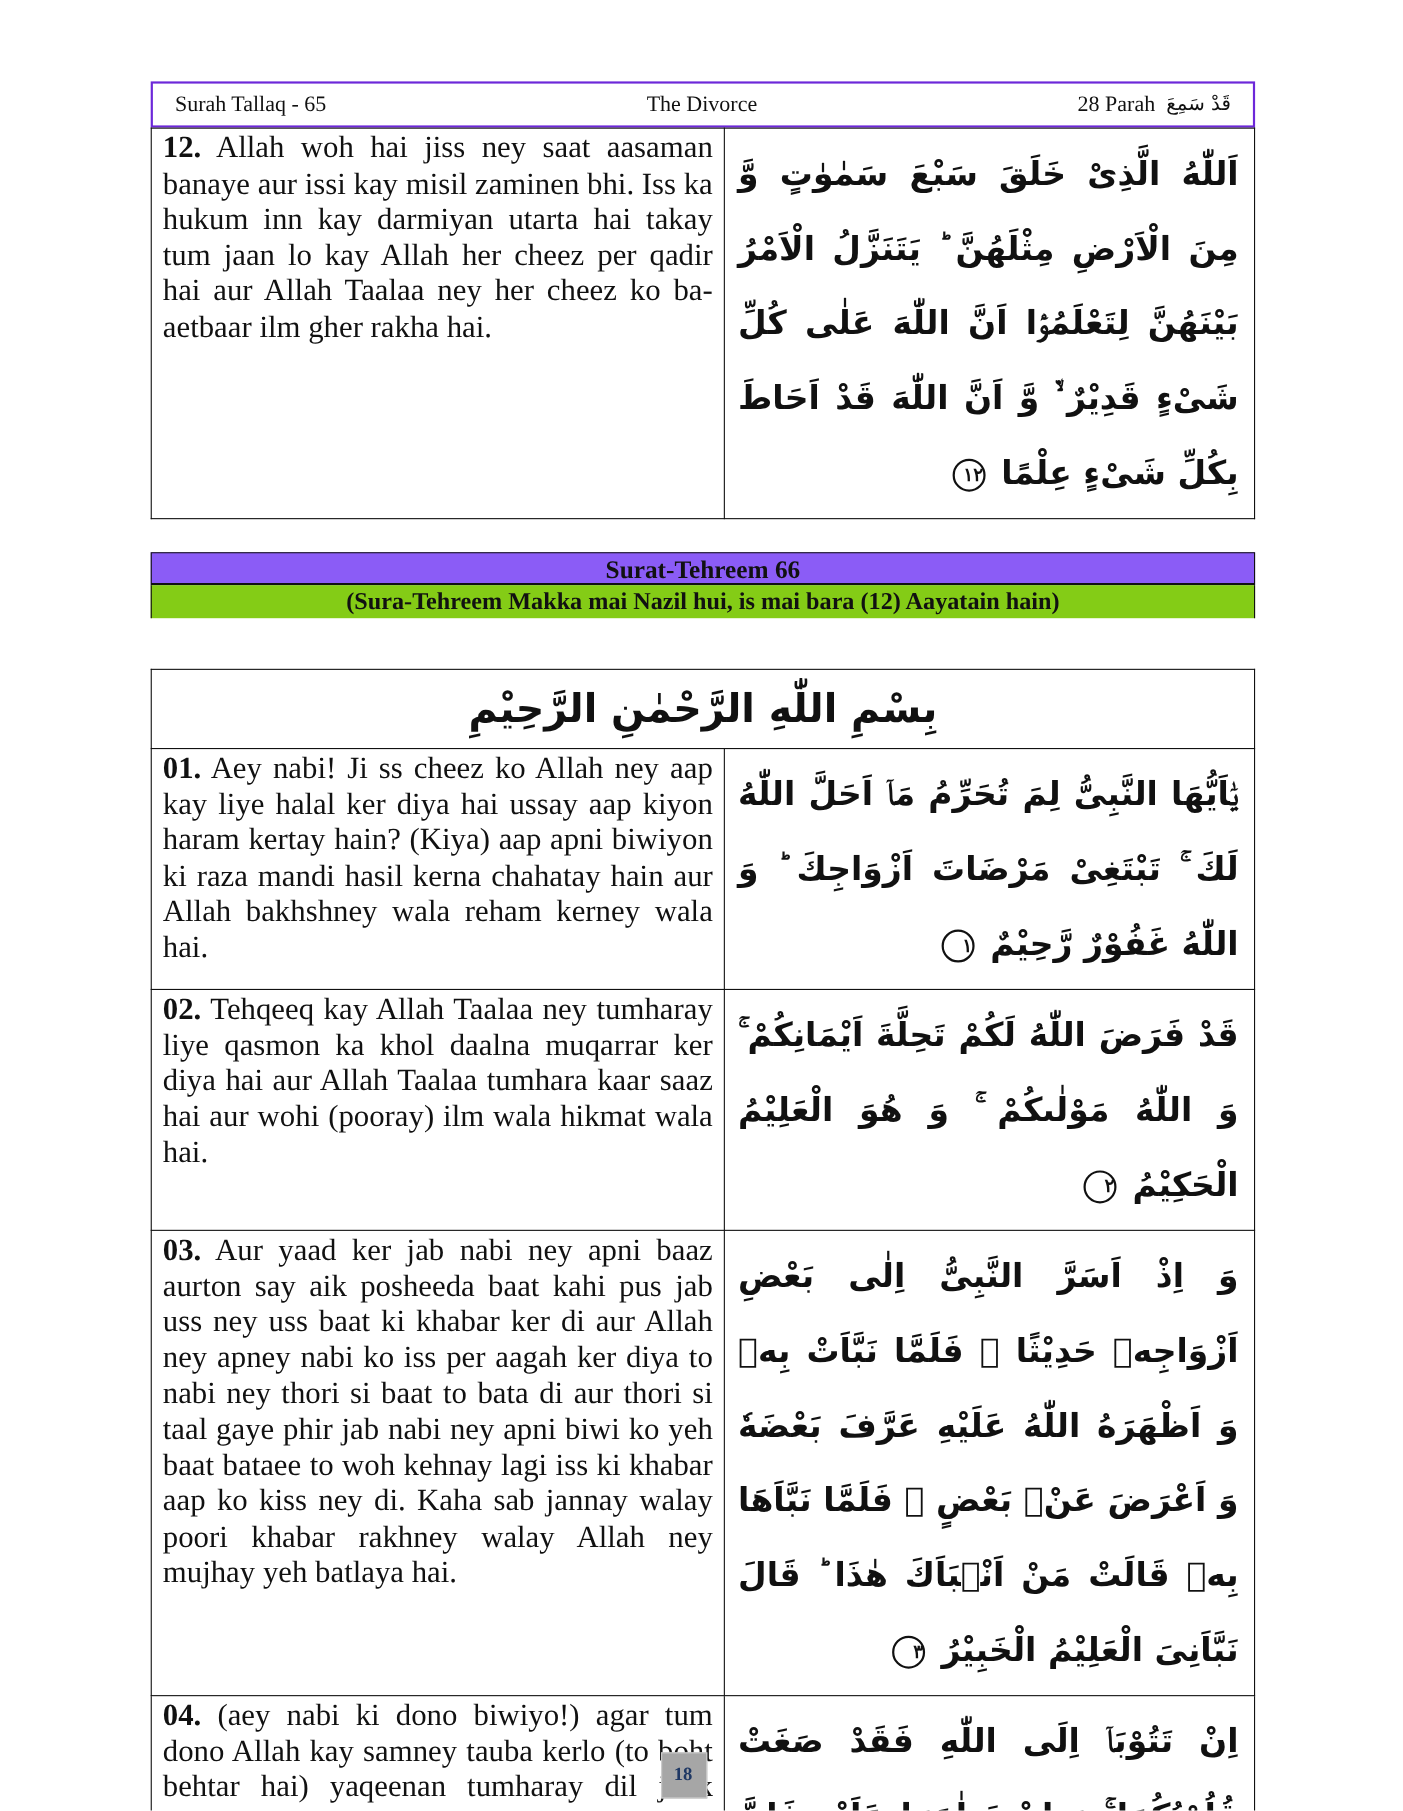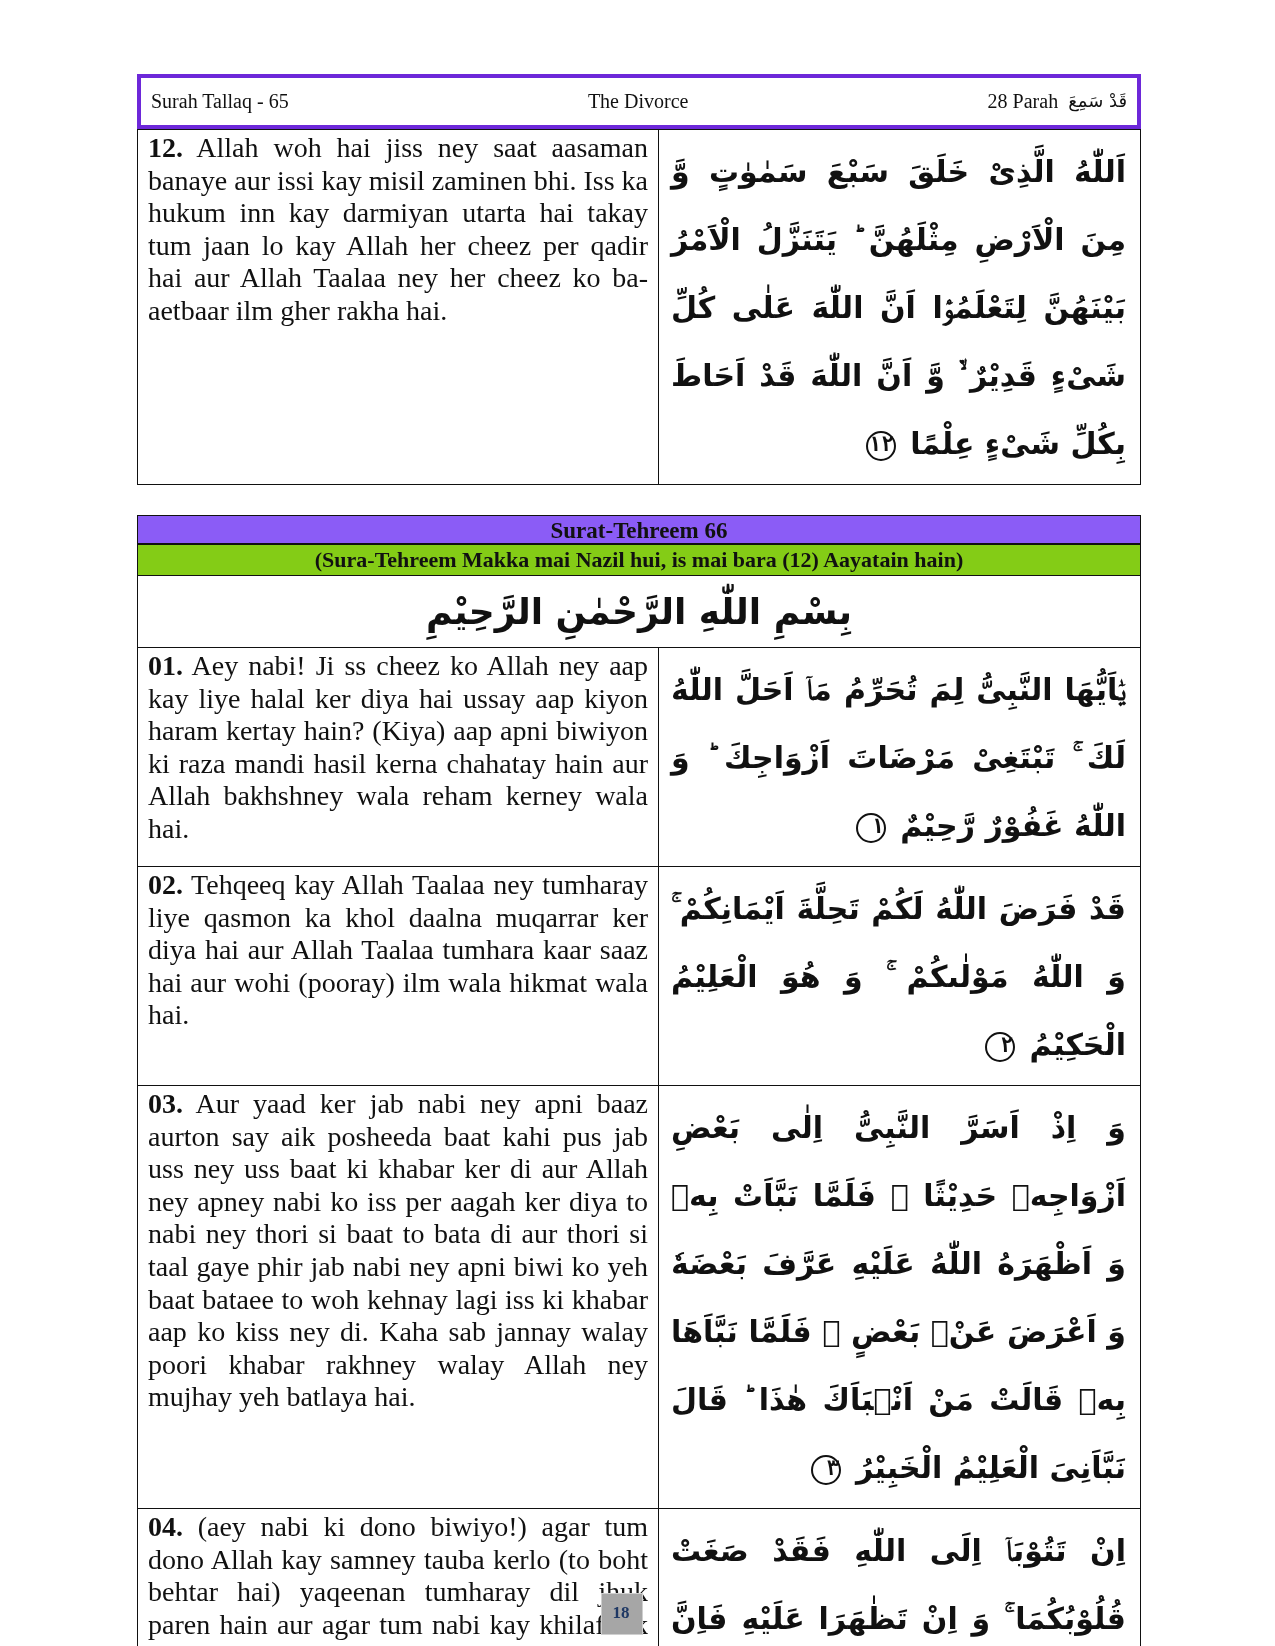--- a/index.html
+++ b/index.html
@@ -4,22 +4,22 @@
 <style>
   html, body { margin: 0; padding: 0; background: #ffffff; }
   body {
     width: 1275px; height: 1646px; position: relative; overflow: hidden;
     font-family: "Liberation Serif", "DejaVu Serif", serif; color: #111;
   }
   .page { position: absolute; left: 137px; top: 74px; width: 1004px; }
   
   .hdr {
     display: flex; align-items: center; justify-content: space-between;
-    border: 4px solid #6d28d9; height: 55px; box-sizing: border-box;
-    padding: 0 10px; font-size: 20px;
+    border: 2px solid #6d28d9; height: 42px; box-sizing: border-box;
+    padding: 0 20px; font-size: 20px;
   }
   .hdr .right { display: flex; align-items: flex-start; gap: 10px; }
   .hdr .arabic { font-family: "DejaVu Sans", sans-serif; font-size: 18px; direction: rtl; }
   table.verses { border-collapse: collapse; width: 100%; table-layout: fixed; }
   table.verses td {
     border: 1.5px solid #111; vertical-align: top;
   }
   td.trans {
     width: 500px; padding: 2px 10px 2px 10px;
     font-size: 28px; line-height: 32.6px; text-align: justify;
@@ -41,23 +41,24 @@
   .sub-row {
     background: #92d050; text-align: center; font-weight: bold;
     font-size: 22px; height: 30px; line-height: 30px;
     border-left: 1.5px solid #111; border-right: 1.5px solid #111; box-sizing: border-box;
   }
   .bism-row {
     text-align: center; height: 72px; line-height: 72px;
     border: 1.5px solid #111; border-bottom: none; box-sizing: border-box;
     font-family: "DejaVu Sans", sans-serif; font-size: 36px; font-weight: bold;
     direction: rtl;
+    margin-top: 46px;
   }
   .ayah-num {
-    display: inline-block; font-family: Liberation Mono, monospace; font-size: 21px;
+    display: inline-block; font-family: Liberation Sans, sans-serif; font-size: 17px;
     border: 2px solid #111; border-radius: 50%; width: 26px; height: 26px;
     line-height: 26px; text-align: center; vertical-align: middle; margin-right: 4px;
   }
   .footer-badge {
     position: absolute; left: 594px; top: 1586px; width: 54px; height: 54px;
   }
   .footer-badge .diamond {
     position: absolute; left: 7px; top: 7px; width: 40px; height: 40px;
     background: #a6a6a6; border: 1px solid #cfcfcf;
   }

